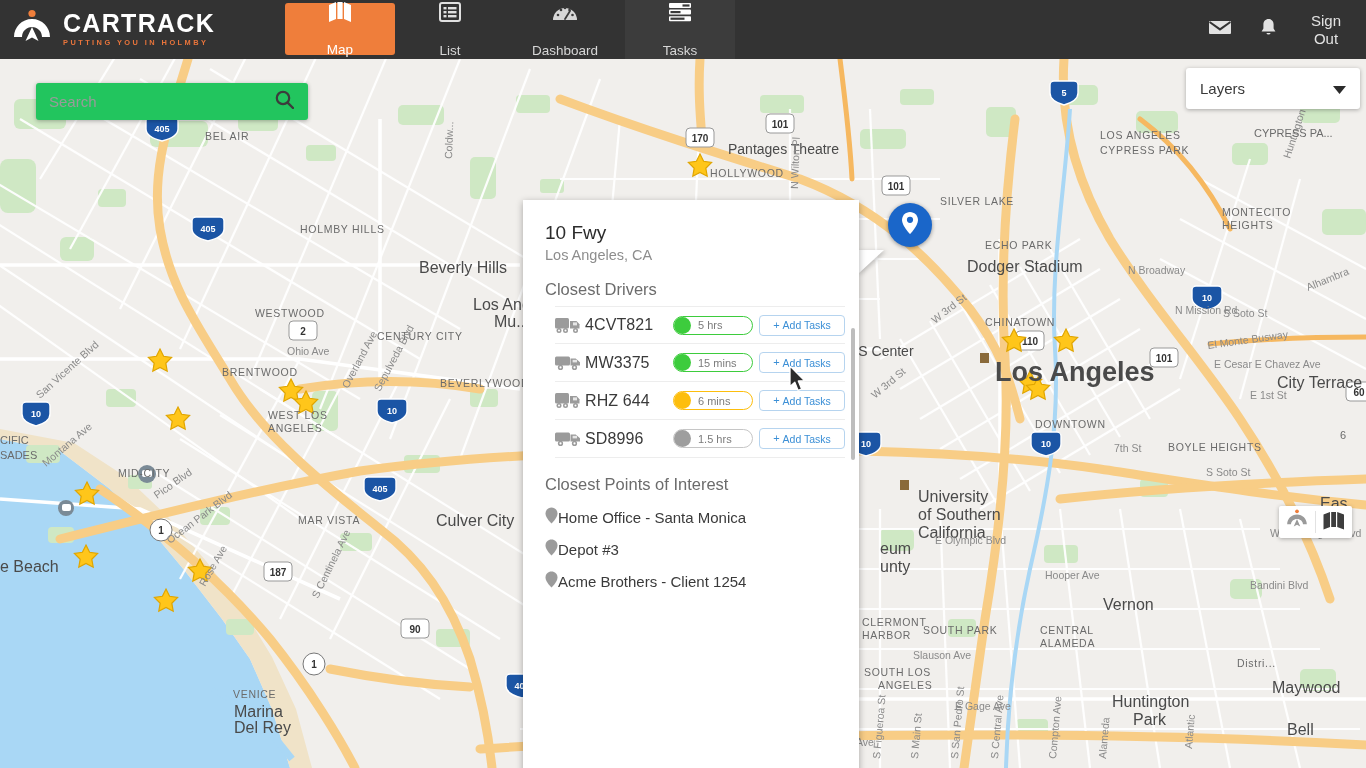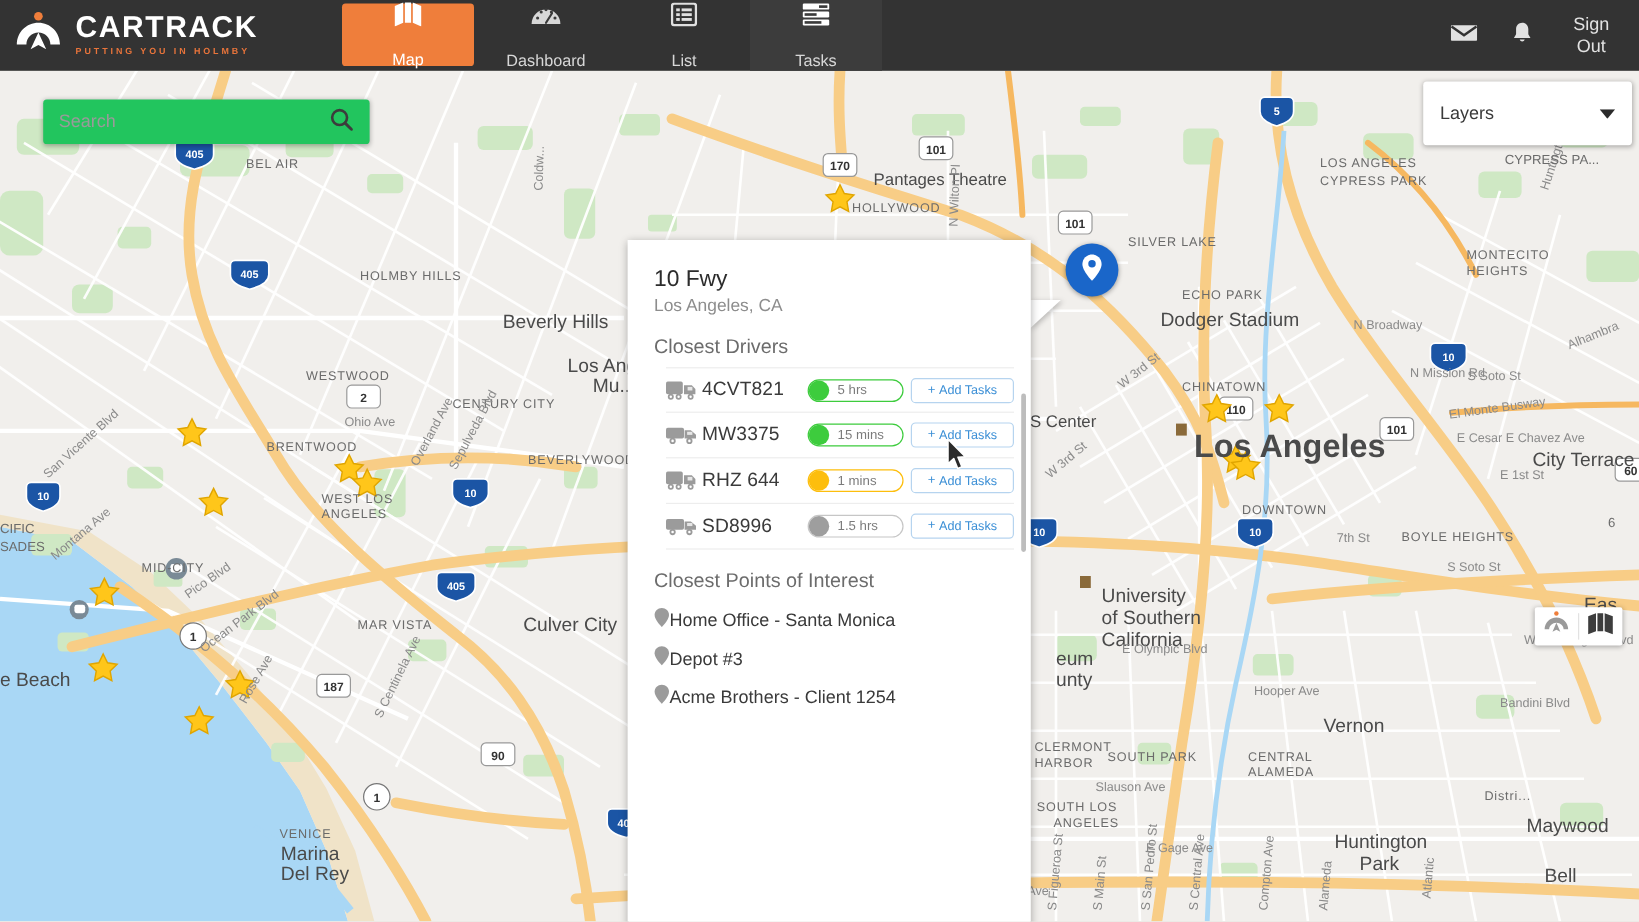--- a/index.html
+++ b/index.html
@@ -71,21 +71,21 @@
   #search-input {
     flex: 1; border: 0; outline: 0; background: transparent;
     font-family: "Liberation Sans", sans-serif; font-size: 15px; color: #555;
     padding: 0 8px 0 13px;
   }
   #search-input::placeholder { color: #9a9a9a; }
   #search-btn { padding: 0 14px 0 4px; cursor: pointer; display: flex; align-items: center; }
 
   
   #layers {
-    position: absolute; top: 68px; right: 6px; width: 174px; height: 53px;
+    position: absolute; top: 68px; right: 6px; width: 174px; height: 41px;
     background: #ffffff; border-radius: 3px;
     box-shadow: 0 1px 4px rgba(0,0,0,.3);
     display: flex; align-items: center; justify-content: space-between;
     padding: 0 14px 0 14px; z-index: 30; cursor: pointer;
   }
   #layers-label { font-size: 15px; color: #3a3a3a; }
 
   
   #mapctl {
     position: absolute; right: 14px; top: 506px; z-index: 30;
@@ -617,48 +617,48 @@
 
       <div class="nav-tab active">
         <span class="nav-ico">
           <svg width="24" height="21" viewBox="0 0 24 21">
               <path d="M1 4 L8 1 L8 18 L1 21 Z M9.4 1 L14.6 1 L14.6 18 L9.4 18 Z M16 1 L23 4 L23 21 L16 18 Z" fill="#fff"></path>
             </svg>
         </span>
         <span>Map</span>
       </div>
 
+      <div class="nav-tab">
+        <span class="nav-ico">
+          <svg width="22" height="20" viewBox="0 0 22 20">
+            <rect x="1" y="1" width="20" height="18" rx="2" fill="none" stroke="#e0e0e0" stroke-width="2"></rect>
+            <rect x="4.5" y="5" width="3" height="2.4" fill="#e0e0e0"></rect>
+              <rect x="9" y="5" width="8.5" height="2.4" fill="#e0e0e0"></rect>
+            <rect x="4.5" y="9" width="3" height="2.4" fill="#e0e0e0"></rect>
+              <rect x="9" y="9" width="8.5" height="2.4" fill="#e0e0e0"></rect>
+            <rect x="4.5" y="13" width="3" height="2.4" fill="#e0e0e0"></rect>
+              <rect x="9" y="13" width="8.5" height="2.4" fill="#e0e0e0"></rect>
+          </svg>
+        </span>
+        <span>List</span>
+      </div>
+
       <div class="nav-tab wide">
         <span class="nav-ico">
           <svg width="26" height="20" viewBox="0 0 26 20">
             <path d="M1 18 A12 12 0 0 1 25 18 Z" fill="#d7d7d7"></path>
             <circle cx="6" cy="13" r="1.3" fill="#3a3a3a"></circle>
               <circle cx="9" cy="8" r="1.3" fill="#3a3a3a"></circle>
             <circle cx="13" cy="6" r="1.3" fill="#3a3a3a"></circle>
               <circle cx="17.5" cy="8" r="1.3" fill="#3a3a3a"></circle>
             <circle cx="20.5" cy="13" r="1.3" fill="#3a3a3a"></circle>
             <path d="M13 17 L18 9" stroke="#3a3a3a" stroke-width="1.8" stroke-linecap="round"></path>
           </svg>
         </span>
         <span>Dashboard</span>
-      </div>
-
-      <div class="nav-tab">
-        <span class="nav-ico">
-          <svg width="22" height="20" viewBox="0 0 22 20">
-            <rect x="1" y="1" width="20" height="18" rx="2" fill="none" stroke="#e0e0e0" stroke-width="2"></rect>
-            <rect x="4.5" y="5" width="3" height="2.4" fill="#e0e0e0"></rect>
-              <rect x="9" y="5" width="8.5" height="2.4" fill="#e0e0e0"></rect>
-            <rect x="4.5" y="9" width="3" height="2.4" fill="#e0e0e0"></rect>
-              <rect x="9" y="9" width="8.5" height="2.4" fill="#e0e0e0"></rect>
-            <rect x="4.5" y="13" width="3" height="2.4" fill="#e0e0e0"></rect>
-              <rect x="9" y="13" width="8.5" height="2.4" fill="#e0e0e0"></rect>
-          </svg>
-        </span>
-        <span>List</span>
       </div>
 
       <div class="nav-tab hover">
         <span class="nav-ico">
           <svg width="24" height="20" viewBox="0 0 24 20">
             <rect x="1" y="1" width="22" height="5" rx="1" fill="#fff"></rect>
             <rect x="14.5" y="2.4" width="7" height="2.2" fill="#3a3a3a"></rect>
             <rect x="1" y="7.6" width="22" height="5" rx="1" fill="#fff"></rect>
             <rect x="2.5" y="9" width="10" height="2.2" fill="#3a3a3a"></rect>
             <rect x="1" y="14.2" width="22" height="5" rx="1" fill="#fff"></rect>
@@ -811,21 +811,21 @@
               <circle cx="4" cy="13.6" r="1" fill="#fff"></circle>
             <circle cx="10.5" cy="13.6" r="2.5" fill="#9b9b9b"></circle>
               <circle cx="10.5" cy="13.6" r="1" fill="#fff"></circle>
             <circle cx="20.5" cy="13.6" r="2.5" fill="#9b9b9b"></circle>
               <circle cx="20.5" cy="13.6" r="1" fill="#fff"></circle>
           </svg>
         </span>
         <span class="driver-name">RHZ 644</span>
         <span class="pill" style="border-color:#fdbe0d">
           <span class="pill-dot" style="background:#fdbe0d"></span>
-          <span class="pill-text">1 mins</span>
+          <span class="pill-text">6 mins</span>
         </span>
         <button class="addbtn">
           <span class="plus">+</span>
           <span>Add Tasks</span>
         </button>
       </div>
 
       <div class="driver-row">
         <span class="driver-ico">
           <svg width="26" height="17" viewBox="0 0 26 17">

